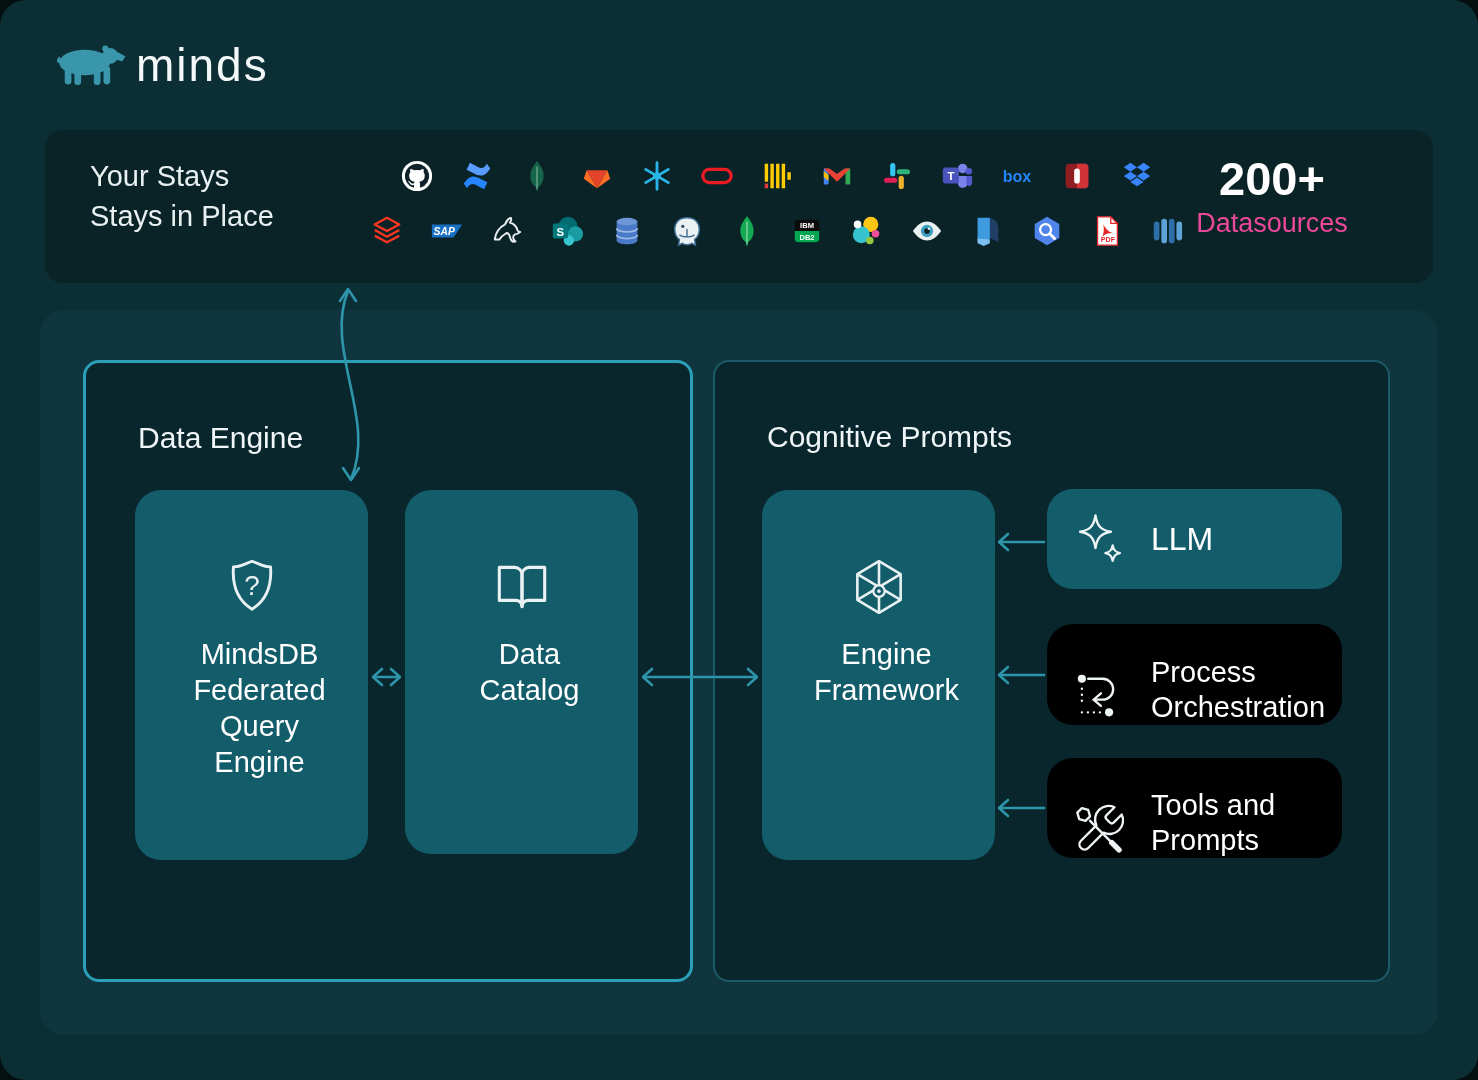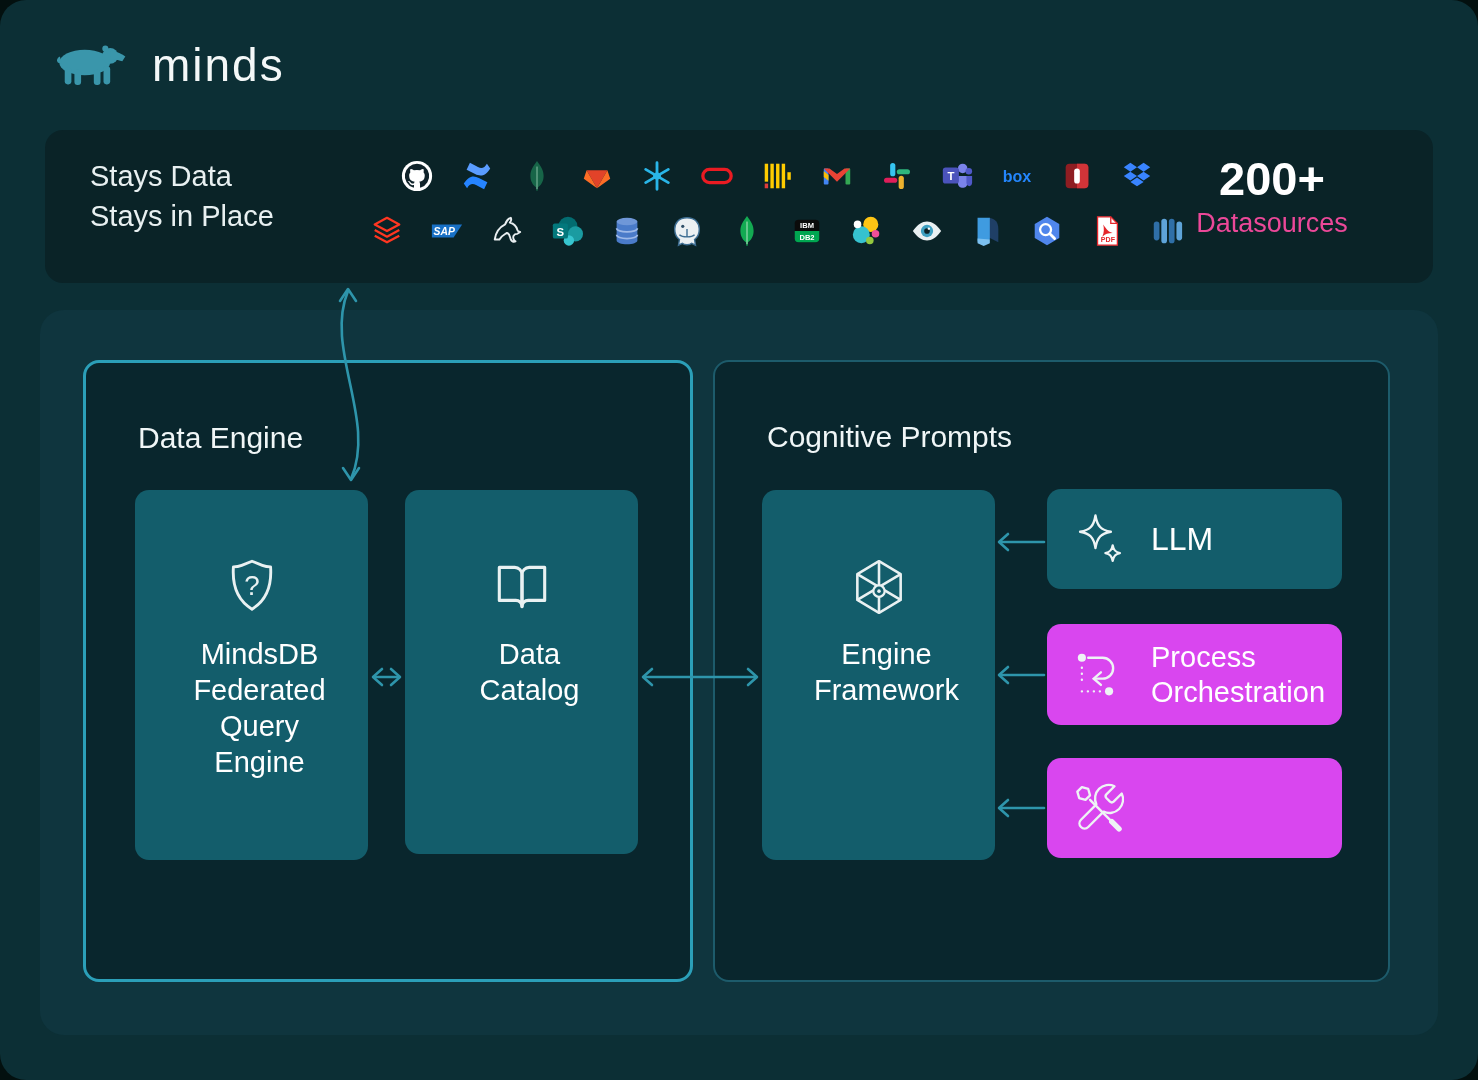--- a/index.html
+++ b/index.html
@@ -1,21 +1,21 @@
 <!DOCTYPE html>
 <html><head>
 <meta charset="utf-8">
 <style>
   * { margin:0; padding:0; box-sizing:border-box; }
   html,body { background:#03100f; }
   body { font-family:"Liberation Sans", sans-serif; }
   .page { position:relative; width:1478px; height:1080px; background:#0c2f35; border-radius:26px; overflow:hidden; }
 
   
-  .logo { position:absolute; left:52px; top:38px; display:flex; align-items:center; gap:20px; }
+  .logo { position:absolute; left:52px; top:38px; display:flex; align-items:center; gap:4px; }
   .logo-bear svg { width:80px; height:48px; display:block; }
   .logo-text { color:#f4f8f8; font-size:46px; letter-spacing:2px; font-weight:400; }
 
   
   .topbar { position:absolute; left:45px; top:130px; width:1388px; height:153px; border-radius:18px; background:#0a2327; }
   .topbar-title { position:absolute; left:45px; top:26px; font-size:29px; line-height:40px; color:#e8f0f1; white-space:pre-line; font-weight:400; }
   .icon-rows { position:absolute; left:292px; top:29px; width:880px; }
   .icon-row { display:flex; justify-content:center; gap:26px; height:34px; margin-bottom:21px; }
   .ds-icon { width:34px; height:34px; }
   .ds-icon svg { width:100%; height:100%; display:block; }
@@ -26,22 +26,22 @@
   
   .panel { position:absolute; left:40px; top:310px; width:1398px; height:725px; border-radius:24px; background:#0f353e; }
 
   
   .engine-box { position:absolute; top:360px; height:622px; border-radius:16px; background:#09262d; }
   .engine-data { left:83px; width:610px; border:3px solid #2b9fb8; }
   .engine-cog  { left:713px; width:677px; border:2px solid #1d5b6b; }
   .engine-title { position:absolute; left:52px; top:58px; font-size:30px; font-weight:400; color:#f0f6f7; }
 
   
-  .card { position:absolute; background:#135d6b; border-radius:14px; color:#fff; }
-  .card.dark { background:#d946ef; }
+  .card { position:absolute; background:#135d6b; border-radius:26px; color:#fff; }
+  .card.dark { background:#000000;align-items:flex-end; }
   .card-mindsdb { left:135px; top:490px; width:233px; height:370px; }
   .card-catalog { left:405px; top:490px; width:233px; height:364px; }
   .card-agentic { left:762px; top:490px; width:233px; height:370px; }
   .card-llm     { left:1047px; top:489px; width:295px; height:100px; }
   .card-process { left:1047px; top:624px; width:295px; height:101px; }
   .card-tools   { left:1047px; top:758px; width:295px; height:100px; }
 
   .tall .card-icon { position:absolute; top:64px; left:0; right:0; display:flex; justify-content:center; }
   .tall .card-icon svg { width:66px; height:66px; }
   .tall .card-label { position:absolute; top:146px; left:16px; right:0; text-align:center; font-size:29px; line-height:36px; white-space:pre-line; }
@@ -73,21 +73,21 @@
         <rect x="37" y="46" width="11" height="25" rx="5"></rect>
         <rect x="69" y="46" width="11" height="25" rx="5"></rect>
         <rect x="85" y="40" width="11" height="30" rx="5"></rect>
       </g>
         </svg>
     </span>
     <span class="logo-text">minds</span>
   </div>
 
   <section class="topbar">
-    <div class="topbar-title">Stays Data
+    <div class="topbar-title">Your Stays
 Stays in Place</div>
     <div class="icon-rows">
       <div class="icon-row" id="icon-row-1">
           <span class="ds-icon">
             <svg viewBox="0 0 36 36">
               <circle cx="18" cy="18" r="16" fill="#fff"></circle>
               <path fill="#10232a" d="M18 5a13 13 0 0 0-4.1 25.3c.6.1.9-.3.9-.6v-2.2c-3.6.8-4.4-1.5-4.4-1.5-.6-1.5-1.4-1.9-1.4-1.9-1.2-.8.1-.8.1-.8 1.3.1 2 1.3 2 1.3 1.1 2 3 1.4 3.7 1.1.1-.8.5-1.4.8-1.7-2.9-.3-5.9-1.4-5.9-6.4 0-1.4.5-2.6 1.3-3.5-.1-.3-.6-1.6.1-3.4 0 0 1.1-.3 3.6 1.3a12.4 12.4 0 0 1 6.5 0c2.5-1.6 3.6-1.3 3.6-1.3.7 1.8.2 3.1.1 3.4.8.9 1.3 2.1 1.3 3.5 0 5-3 6.1-5.9 6.4.5.4.9 1.2.9 2.4v3.3c0 .3.3.7.9.6A13 13 0 0 0 18 5z"></path>
             </svg>
           </span>
           <span class="ds-icon">
@@ -380,20 +380,22 @@
     <div class="card-icon">
         <svg viewBox="0 0 64 64">
           <g fill="none" stroke="#eef4f5" stroke-width="2.6" stroke-linecap="round" stroke-linejoin="round">
             <path d="M39 17a3 3 0 0 0 0 4l4 4a3 3 0 0 0 4 0l9-9a15 15 0 0 1-20 20L19 53a5.5 5.5 0 0 1-8-8l17-17A15 15 0 0 1 48 8z"></path>
             <path d="M12 9l7 2 2 7-5 5-7-2-2-7z"></path>
             <path d="M21 23l24 24"></path>
             <path d="M45 47l8 8" stroke-width="6"></path>
           </g>
         </svg>
       </div>
+    <div class="card-label">Tools and
+Prompts</div>
   </div>
 
   <svg class="arrows">
     <g>
       <path d="M348 291 C324 349 377 420 351 479"></path>
       <path d="M340 301 L348 289 L356 301"></path>
       <path d="M343 468 L351 480 L359 468"></path>
     </g>
     <g>
       <path d="M374 677 L399 677"></path>

